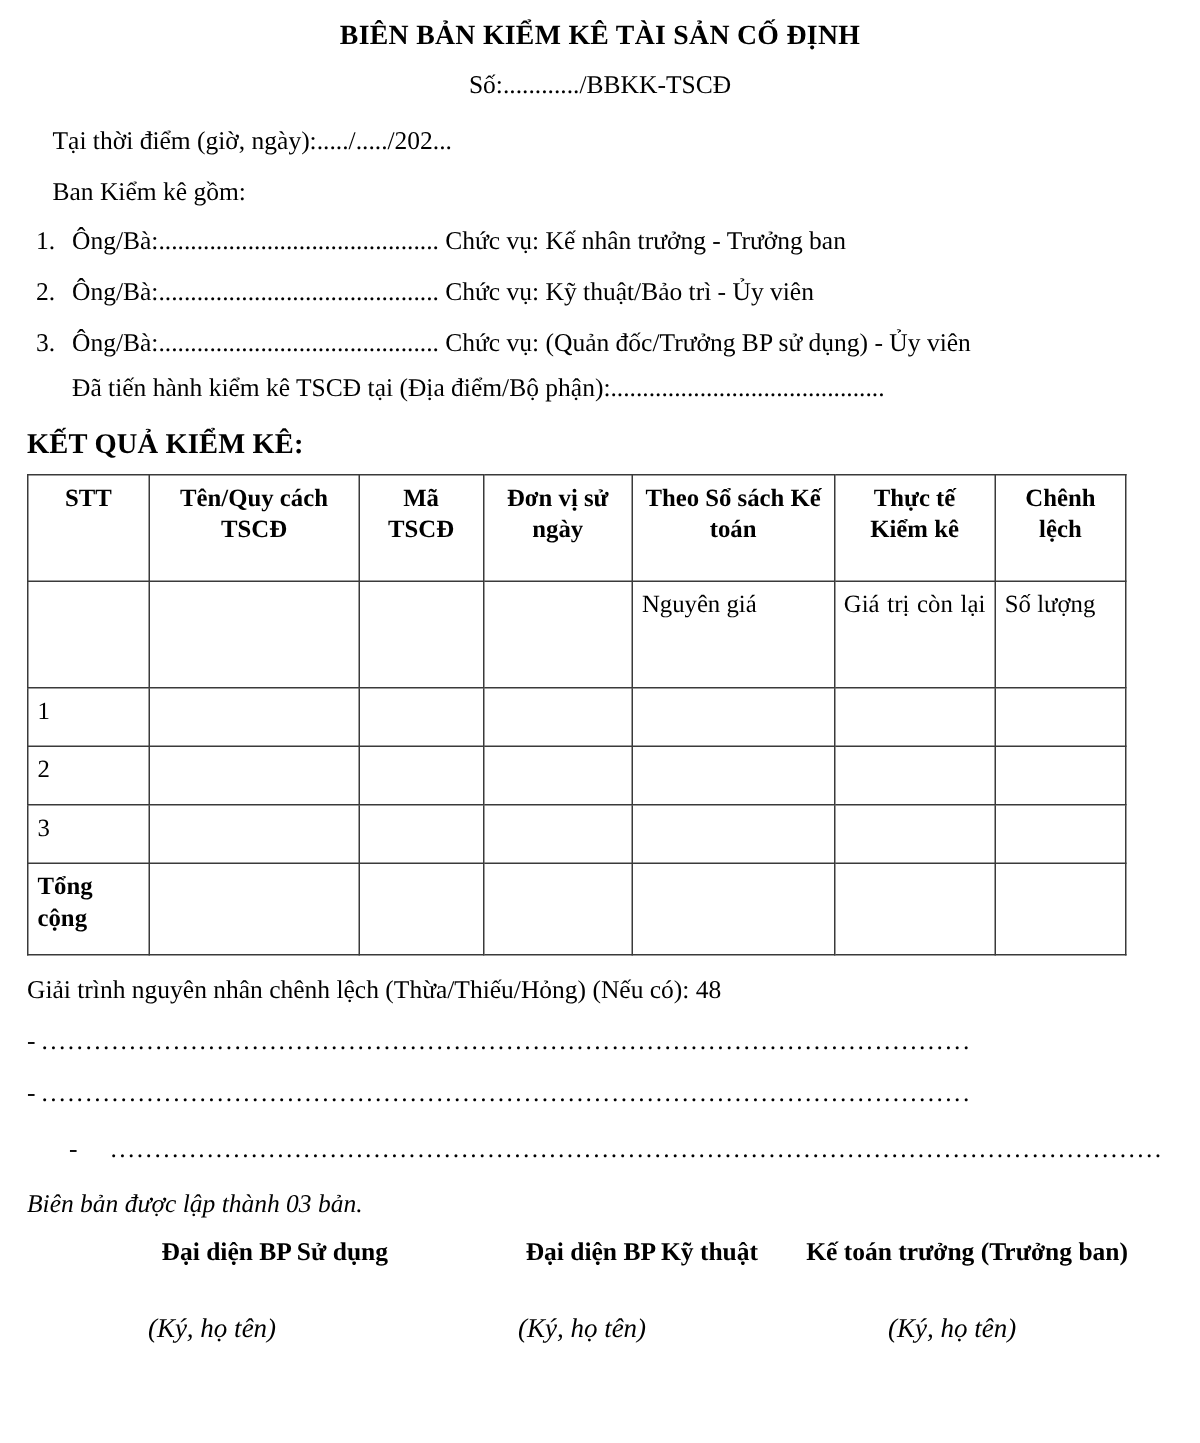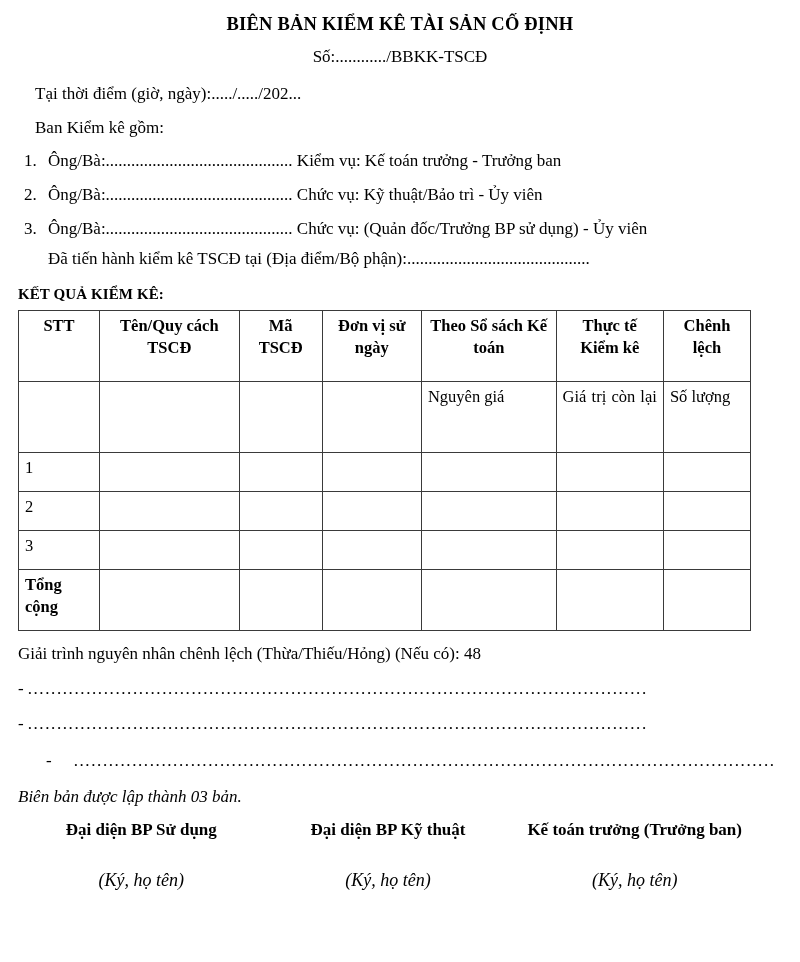--- a/index.html
+++ b/index.html
@@ -65,21 +65,21 @@
     top: 0;
   }
   .place-line {
     margin: 8px 0 0 30px;
     font-size: 17px;
   }
 
   
   .result-heading {
     font-weight: bold;
-    font-size: 15px;
+    font-size: 19px;
     margin: 13px 0 6px 0;
     letter-spacing: 0.1px;
   }
 
   
   table.inv {
     border-collapse: collapse;
     width: 733px;
     table-layout: fixed;
     margin: 0;
@@ -161,20 +161,21 @@
   .sign-col {
     flex: 1 1 0;
     text-align: center;
     padding: 0 6px;
     box-sizing: border-box;
   }
   .sign-role {
     font-weight: bold;
     font-size: 17px;
     line-height: 1.34;
+    text-align: right;
   }
   .sign-note {
     font-style: italic;
     font-size: 18px;
     margin-top: 26px;
   }
 </style>
 </head>
 <body>
 
@@ -182,21 +183,21 @@
 
   <div class="doc-title">BIÊN BẢN KIỂM KÊ TÀI SẢN CỐ ĐỊNH</div>
   <div class="doc-subtitle">Số:............/BBKK-TSCĐ</div>
 
   <div class="intro-line">Tại thời điểm (giờ, ngày):...../...../202...</div>
   <div class="intro-line second">Ban Kiểm kê gồm:</div>
 
   <ol class="member-list">
     <li>
       <span class="num">1.</span>
-      <span>Ông/Bà:............................................ Kiểm vụ: Kế toán trưởng - Trưởng ban</span>
+      <span>Ông/Bà:............................................ Chức vụ: Kế nhân trưởng - Trưởng ban</span>
     </li>
     <li>
       <span class="num">2.</span>
       <span>Ông/Bà:............................................ Chức vụ: Kỹ thuật/Bảo trì - Ủy viên</span>
     </li>
     <li>
       <span class="num">3.</span>
       <span>Ông/Bà:............................................ Chức vụ: (Quản đốc/Trưởng BP sử dụng) - Ủy viên</span>
     </li>
   </ol>

